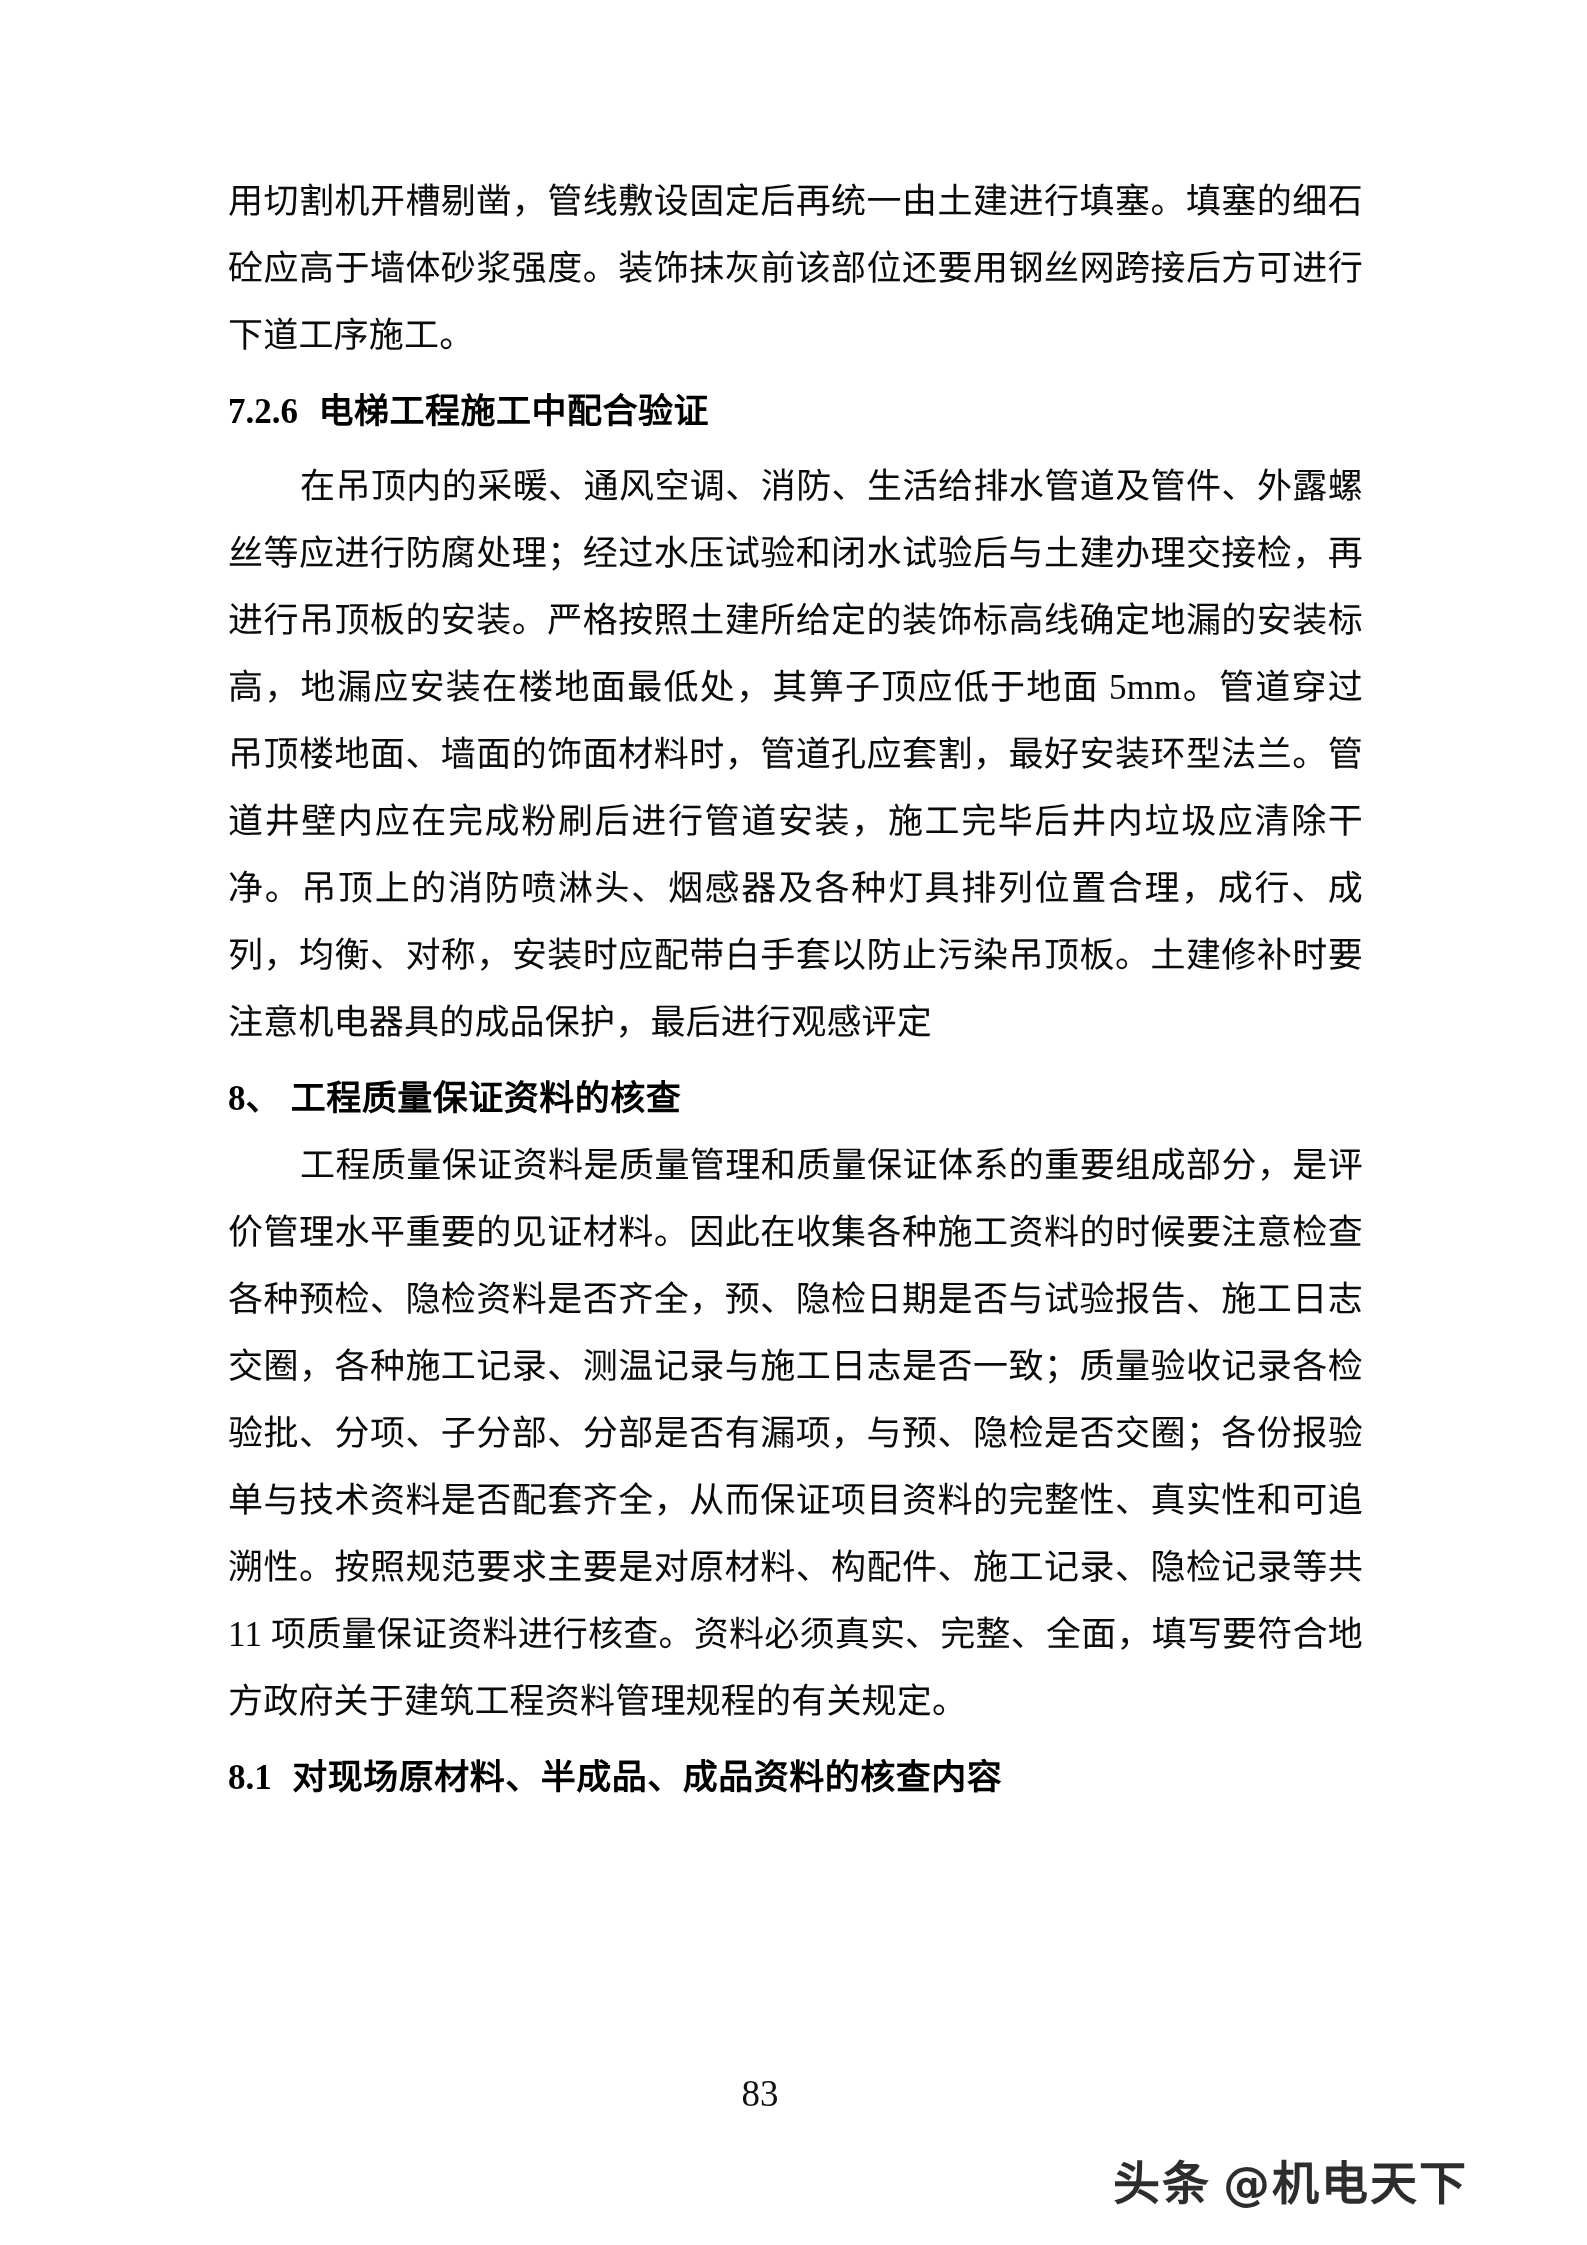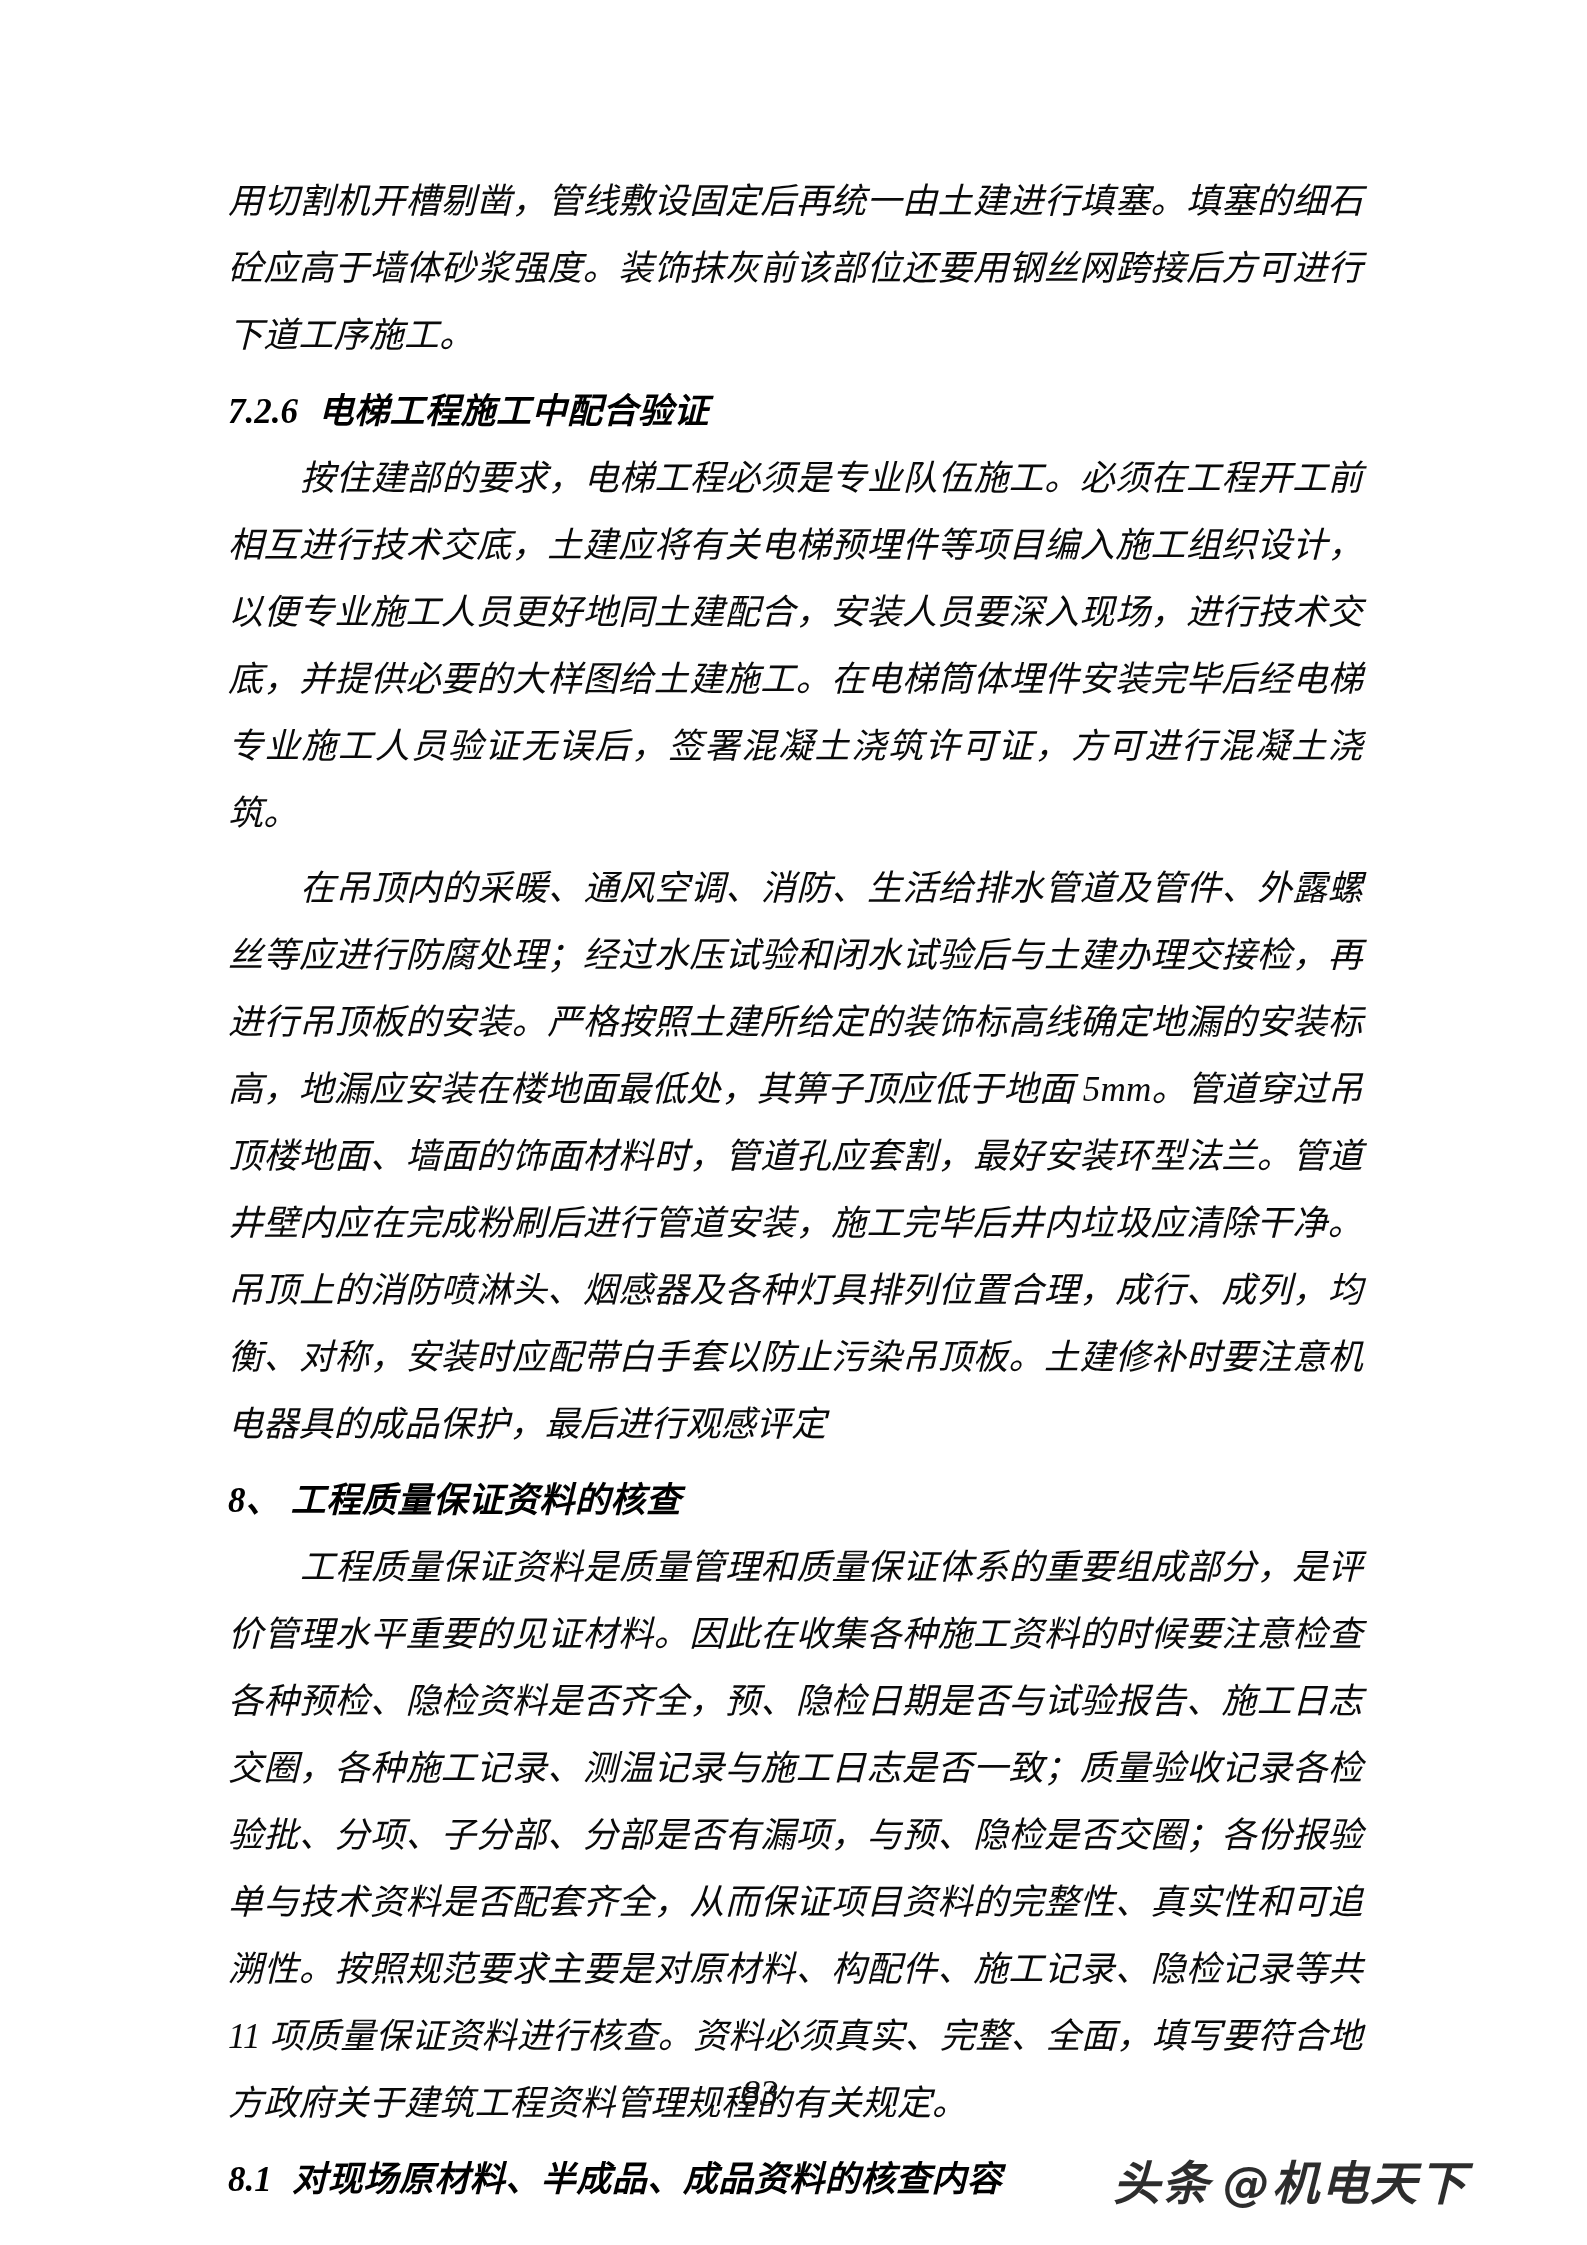--- a/index.html
+++ b/index.html
@@ -13,21 +13,20 @@
     color: #000000;
     -webkit-font-smoothing: antialiased;
   }
   .page {
     position: relative;
     width: 1520px;
     height: 2245px;
     background: #f9a8d4;
     overflow: hidden;
     box-sizing: border-box;
-    font-style: italic;
   }
   .content {
     position: absolute;
     left: 228px;
     top: 168px;
     width: 1135px;
   }
   
   .para {
     font-family: "Liberation Serif", "DejaVu Serif", serif;
@@ -120,21 +119,20 @@
   <div class="content">
 
     <p class="para cont">用切割机开槽剔凿，管线敷设固定后再统一由土建进行填塞。填塞的细石砼应高于墙体砂浆强度。装饰抹灰前该部位还要用钢丝网跨接后方可进行下道工序施工。</p>
 
     <div class="block-gap"></div>
 
     <h3 class="heading">
       <span class="num">7.2.6</span><span>&nbsp;&nbsp;</span><span class="htext">电梯工程施工中配合验证</span>
     </h3>
 
-    <p class="para indent">按住建部的要求，电梯工程必须是专业队伍施工。必须在工程开工前相互进行技术交底，土建应将有关电梯预埋件等项目编入施工组织设计，以便专业施工人员更好地同土建配合，安装人员要深入现场，进行技术交底，并提供必要的大样图给土建施工。在电梯筒体埋件安装完毕后经电梯专业施工人员验证无误后，签署混凝土浇筑许可证，方可进行混凝土浇筑。</p>
 
     <div class="block-gap"></div>
 
 
     <p class="para indent">在吊顶内的采暖、通风空调、消防、生活给排水管道及管件、外露螺丝等应进行防腐处理；经过水压试验和闭水试验后与土建办理交接检，再进行吊顶板的安装。严格按照土建所给定的装饰标高线确定地漏的安装标高，地漏应安装在楼地面最低处，其箅子顶应低于地面 5mm。管道穿过吊顶楼地面、墙面的饰面材料时，管道孔应套割，最好安装环型法兰。管道井壁内应在完成粉刷后进行管道安装，施工完毕后井内垃圾应清除干净。吊顶上的消防喷淋头、烟感器及各种灯具排列位置合理，成行、成列，均衡、对称，安装时应配带白手套以防止污染吊顶板。土建修补时要注意机电器具的成品保护，最后进行观感评定</p>
 
     <div class="block-gap"></div>
 
     <h3 class="heading">
       <span class="num">8、</span><span>&nbsp;</span><span class="htext">工程质量保证资料的核查</span>

